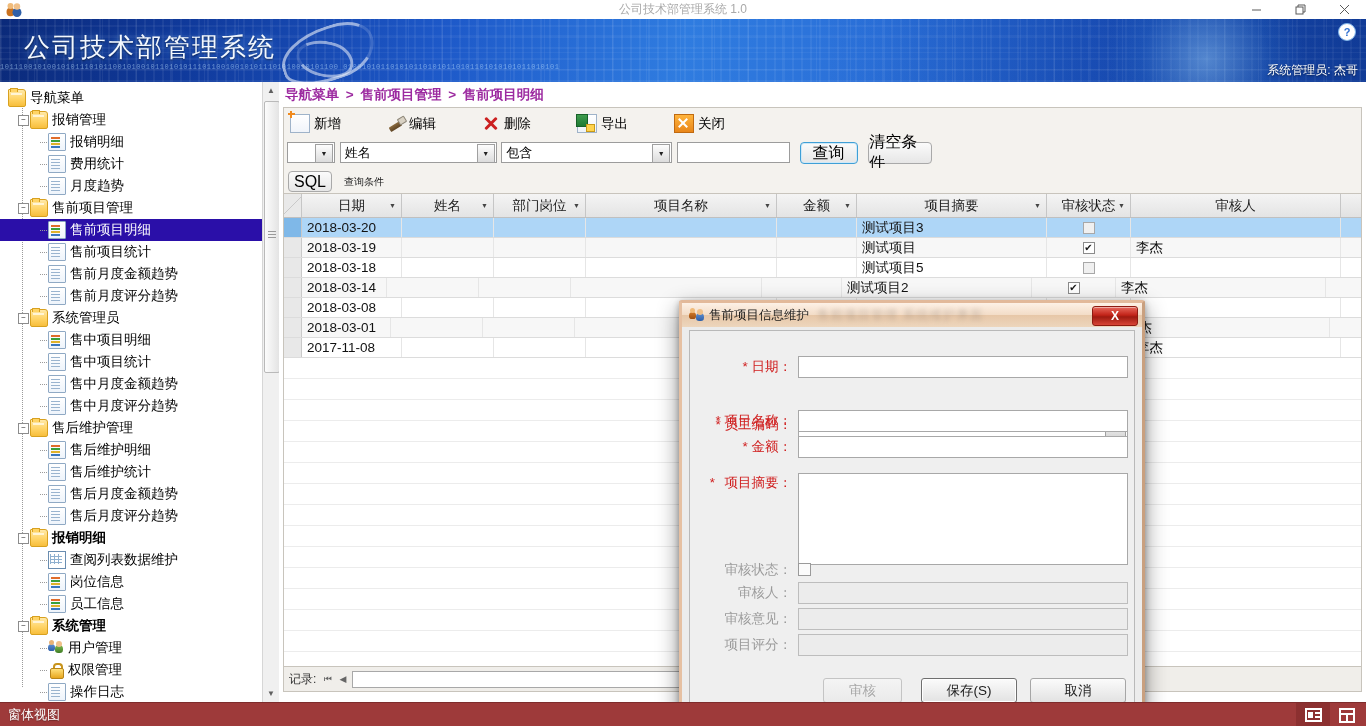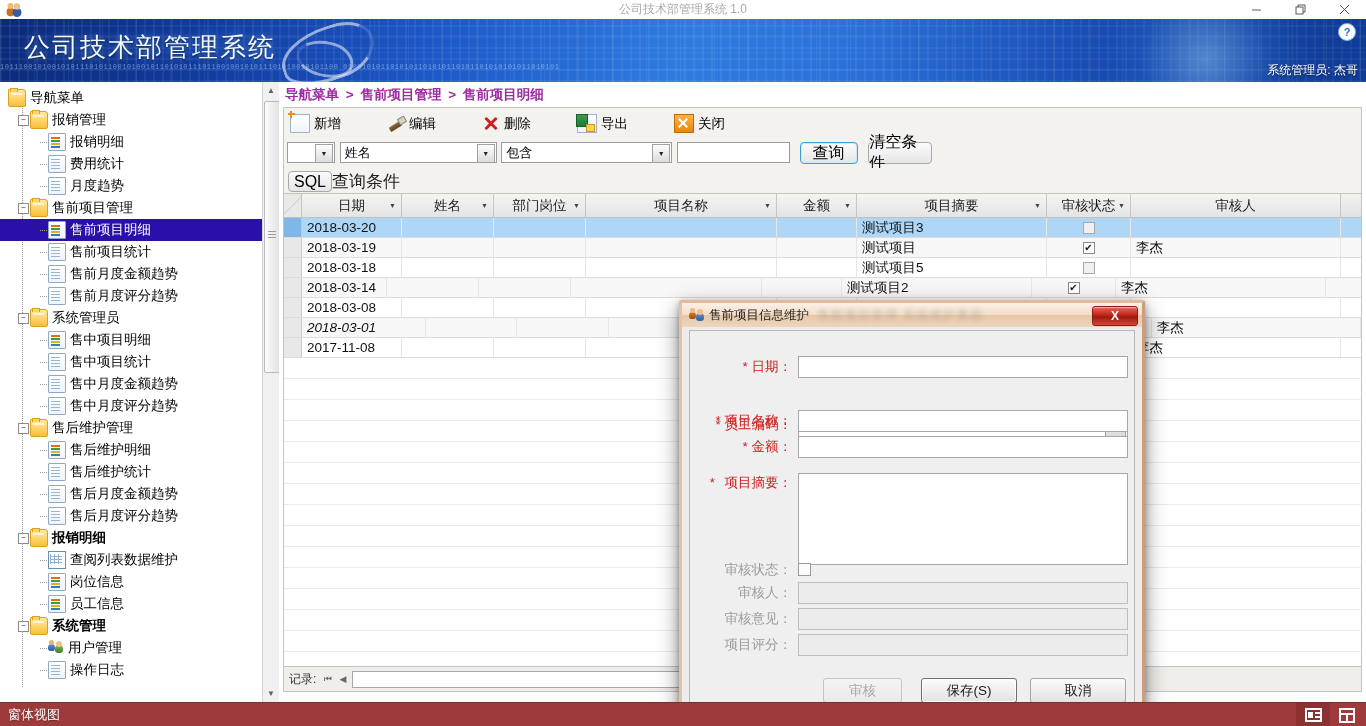--- a/index.html
+++ b/index.html
@@ -245,21 +245,21 @@
     display:inline-block;height:21px;background:#fff;border:1px solid #9c9c9c;
     box-sizing:border-box;vertical-align:top;
   }
   .btn{
     display:inline-flex;align-items:center;justify-content:center;height:22px;
     background:linear-gradient(180deg,#fbfbfb,#e6e6e6);border:1px solid #a9a9a9;
     box-sizing:border-box;vertical-align:top;font-size:16px;border-radius:4px;
   }
   .btn.primary{border:1px solid #3f9fd6;box-shadow:inset 0 0 0 1px #cfe9f8;}
   .btn.sql{height:21px;font-family:"Liberation Sans",sans-serif;}
-  .sql-label{margin-left:0;font-size:17px;color:#222;}
+  .sql-label{margin-left:12px;font-size:10px;color:#222;}
 
   
   .grid{
     position:absolute;left:4px;top:112px;width:1079px;height:473px;
     border:1px solid #c8c4bc;border-top:none;background:#fff;box-sizing:border-box;overflow:hidden;
   }
   .ghead{display:flex;height:23px;background:linear-gradient(180deg,#f2f2f2,#e2e2e2);
     border-bottom:1px solid #c0c0c0;}
   .gh{
     display:flex;align-items:center;justify-content:center;position:relative;
@@ -560,20 +560,28 @@
             <span class="ico ico-users">
               <span class="u1"></span>
               <span class="u1h"></span>
               <span class="u2"></span>
               <span class="u2h"></span>
             </span>
             <span class="lbl">用户管理</span>
           </div>
           <div class="node leaf ">
             <span class="hline"></span>
+            <span class="ico ico-lock">
+              <span class="shackle"></span>
+              <span class="body"></span>
+            </span>
+            <span class="lbl">权限管理</span>
+          </div>
+          <div class="node leaf ">
+            <span class="hline"></span>
             <span class="ico ico-doc"></span>
             <span class="lbl">操作日志</span>
           </div>
         </div>
     </div>
 
     <div class="tree-scroll">
       <div class="ts-up">▲</div>
       <div class="ts-thumb">
           <div class="grip"></div>
@@ -807,21 +815,21 @@
               </div>
               <div class="gc ctr" style="width:84px;">
                 <span class="chk off"></span>
               </div>
               <div class="gc" style="width:210px;">
                 <span></span>
               </div>
             </div>
             <div class="grow alt">
               <div class="gc sel-col" style="width:18px;"></div>
-              <div class="gc" style="width:124px;font-style:italic;">
+              <div class="gc" style="width:89px;">
                 <span>2018-03-01</span>
               </div>
               <div class="gc" style="width:92px;">
                 <span></span>
               </div>
               <div class="gc" style="width:92px;">
                 <span></span>
               </div>
               <div class="gc" style="width:191px;">
                 <span></span>

